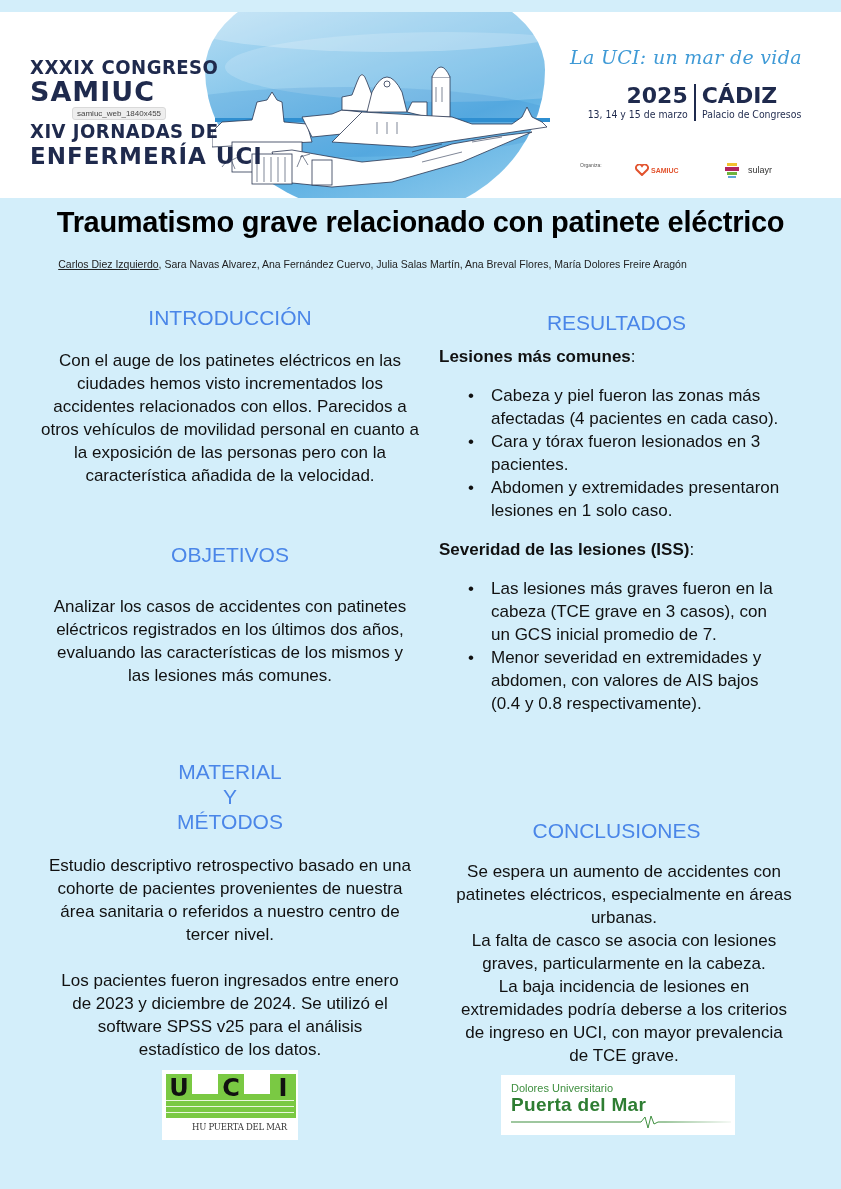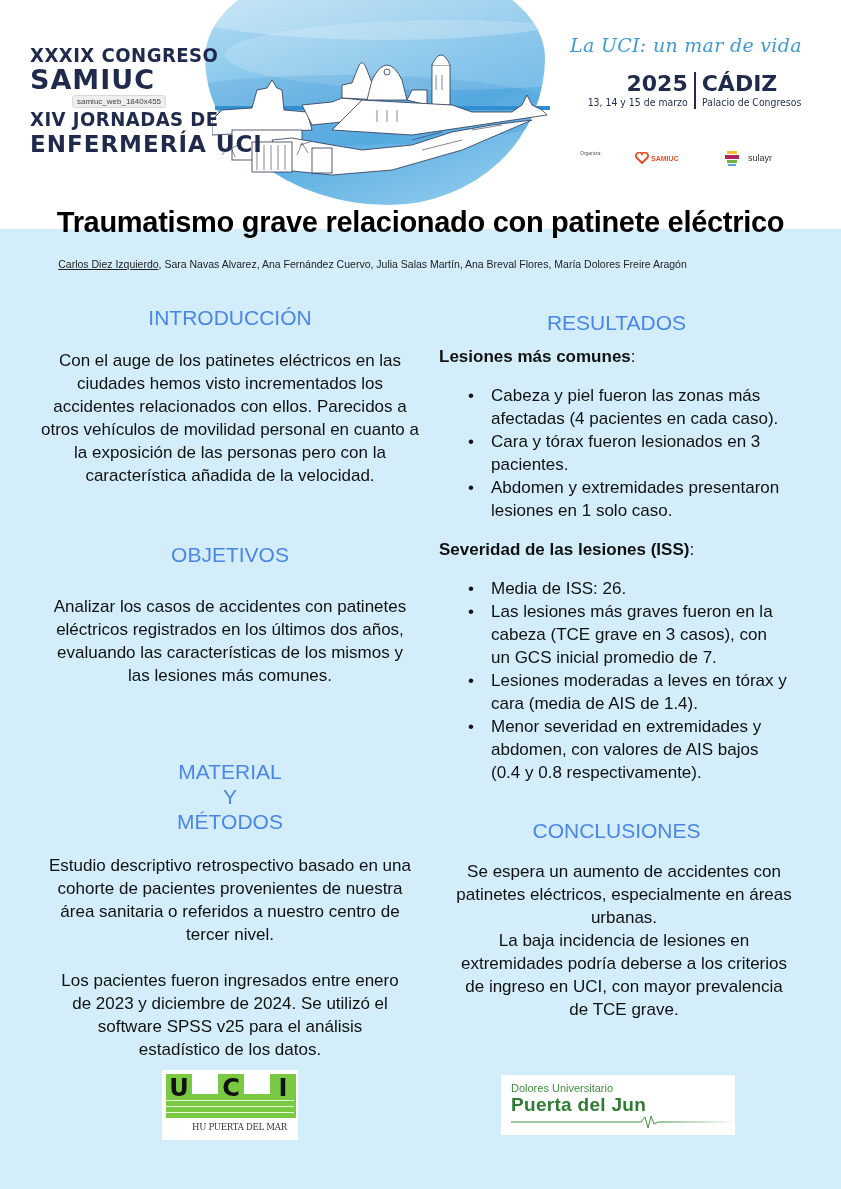--- a/index.html
+++ b/index.html
@@ -1,20 +1,20 @@
 <!DOCTYPE html>
 <html><head>
 <meta charset="utf-8">
 <style>
   * { box-sizing: border-box; margin: 0; padding: 0; }
   html, body { width: 841px; height: 1189px; overflow: hidden; }
   body { background: #d3eefa; font-family: "Liberation Sans", sans-serif; color: #111; position: relative; }
 
   
-  .banner { position: absolute; left: 0; top: 0; width: 841px; height: 229px; background: #ffffff; overflow: hidden; }
+  .banner { position: absolute; left: 0; top: 12px; width: 841px; height: 186px; background: #ffffff; overflow: hidden; }
   .banner-left { position: absolute; left: 30px; top: 44px; color: #1f2a4d; font-family: "DejaVu Sans", sans-serif; font-weight: bold; }
   .bl-1 { font-size: 19px; letter-spacing: 0.5px; line-height: 22px; transform: scaleX(0.95); transform-origin: left; }
   .bl-2 { font-size: 27px; letter-spacing: 1px; line-height: 28px; }
   .bl-3 { font-size: 19px; letter-spacing: 0.5px; line-height: 22px; margin-top: 14px; transform: scaleX(0.95); transform-origin: left; }
   .bl-4 { font-size: 23px; letter-spacing: 1px; line-height: 28px; }
   .tooltip-chip { position: absolute; left: 72px; top: 95px; background: #eeeeee; border: 1px solid #d9d9d9; border-radius: 3px; font-size: 8px; color: #444; padding: 1px 4px; font-family: "Liberation Sans", sans-serif; }
 
   .sky { position: absolute; left: 205px; top: -40px; width: 340px; height: 245px; border-radius: 50% 50% 46% 54% / 40% 40% 60% 60%; background: linear-gradient(160deg, #c8e6f7 0%, #8cc9ec 35%, #5fb1e3 65%, #9ad1ef 100%); overflow: hidden; }
   .sky .wave { position: absolute; left: -40px; width: 440px; height: 70px; border-radius: 50%; background: rgba(255,255,255,0.25); }
   .sea { position: absolute; left: 215px; top: 106px; width: 335px; height: 4px; background: #2f8fd1; }
@@ -201,53 +201,52 @@
 </div>
 <div class="col-right res-body">
   <div class="lead"><b>Lesiones más comunes</b><span>:</span></div>
   <ul>
     <li>Cabeza y piel fueron las zonas más afectadas (4 pacientes en cada caso).</li>
     <li>Cara y tórax fueron lesionados en 3 pacientes.</li>
     <li style="padding-right: 30px;">Abdomen y extremidades presentaron lesiones en 1 solo caso.</li>
   </ul>
   <div class="lead"><b>Severidad de las lesiones (ISS)</b><span>:</span></div>
   <ul>
-    <li>Media de ISS: 26.</li>
     <li style="padding-right: 30px;">Las lesiones más graves fueron en la cabeza (TCE grave en 3 casos), con un GCS inicial promedio de 7.</li>
-    <li>Lesiones moderadas a leves en tórax y cara (media de AIS de 1.4).</li>
     <li style="padding-right: 25px;">Menor severidad en extremidades y abdomen, con valores de AIS bajos (0.4 y 0.8 respectivamente).</li>
   </ul>
 </div>
 
 <div class="col-right conc-h">
   <h2 class="heading">CONCLUSIONES</h2>
 </div>
 <div class="conc-b">
   <p class="body-text" style="padding: 0 20px;">Se espera un aumento de accidentes con patinetes eléctricos, especialmente en áreas urbanas.</p>
+  <p class="body-text" style="padding: 0 22px;">La falta de casco se asocia con lesiones graves, particularmente en la cabeza.</p>
   <p class="body-text" style="padding: 0 26px;">La baja incidencia de lesiones en extremidades podría deberse a los criterios de ingreso en UCI, con mayor prevalencia de TCE grave.</p>
 </div>
 
 <div class="logo-uci">
   <div class="uci-block" style="left:4px; top:4px; height:44px;"></div>
   <div class="uci-block" style="left:30px; top:24px; height:24px;"></div>
   <div class="uci-block" style="left:56px; top:4px; height:44px;"></div>
   <div class="uci-block" style="left:82px; top:24px; height:24px;"></div>
   <div class="uci-block" style="left:108px; top:4px; height:44px;"></div>
   <div class="uci-stripe" style="top:30px;"></div>
   <div class="uci-stripe" style="top:36px;"></div>
   <div class="uci-stripe" style="top:42px;"></div>
   <span class="uci-letter" style="left:4px; top:4px;">U</span>
   <span class="uci-letter" style="left:56px; top:4px;">C</span>
   <span class="uci-letter" style="left:108px; top:4px;">I</span>
   <span class="uci-caption">HU PUERTA DEL MAR</span>
 </div>
 
 <div class="logo-hpm">
   <span class="hpm-line1">Dolores Universitario</span>
-  <span class="hpm-line2">Puerta del Jun</span>
+  <span class="hpm-line2">Puerta del Mar</span>
   <svg class="hpm-ecg" width="220" height="14" viewBox="0 0 220 14">
     <defs>
         <linearGradient id="ecgfade" x1="0" x2="1">
           <stop offset="0" stop-color="#3f8f3f"></stop>
           <stop offset="0.7" stop-color="#3f8f3f"></stop>
           <stop offset="1" stop-color="#3f8f3f" stop-opacity="0.1"></stop>
         </linearGradient>
       </defs>
     <path d="M0 7 L130 7 L134 2 L137 13 L140 1 L143 9 L147 7 L220 7" fill="none" stroke="url(#ecgfade)" stroke-width="1"></path>
   </svg>

